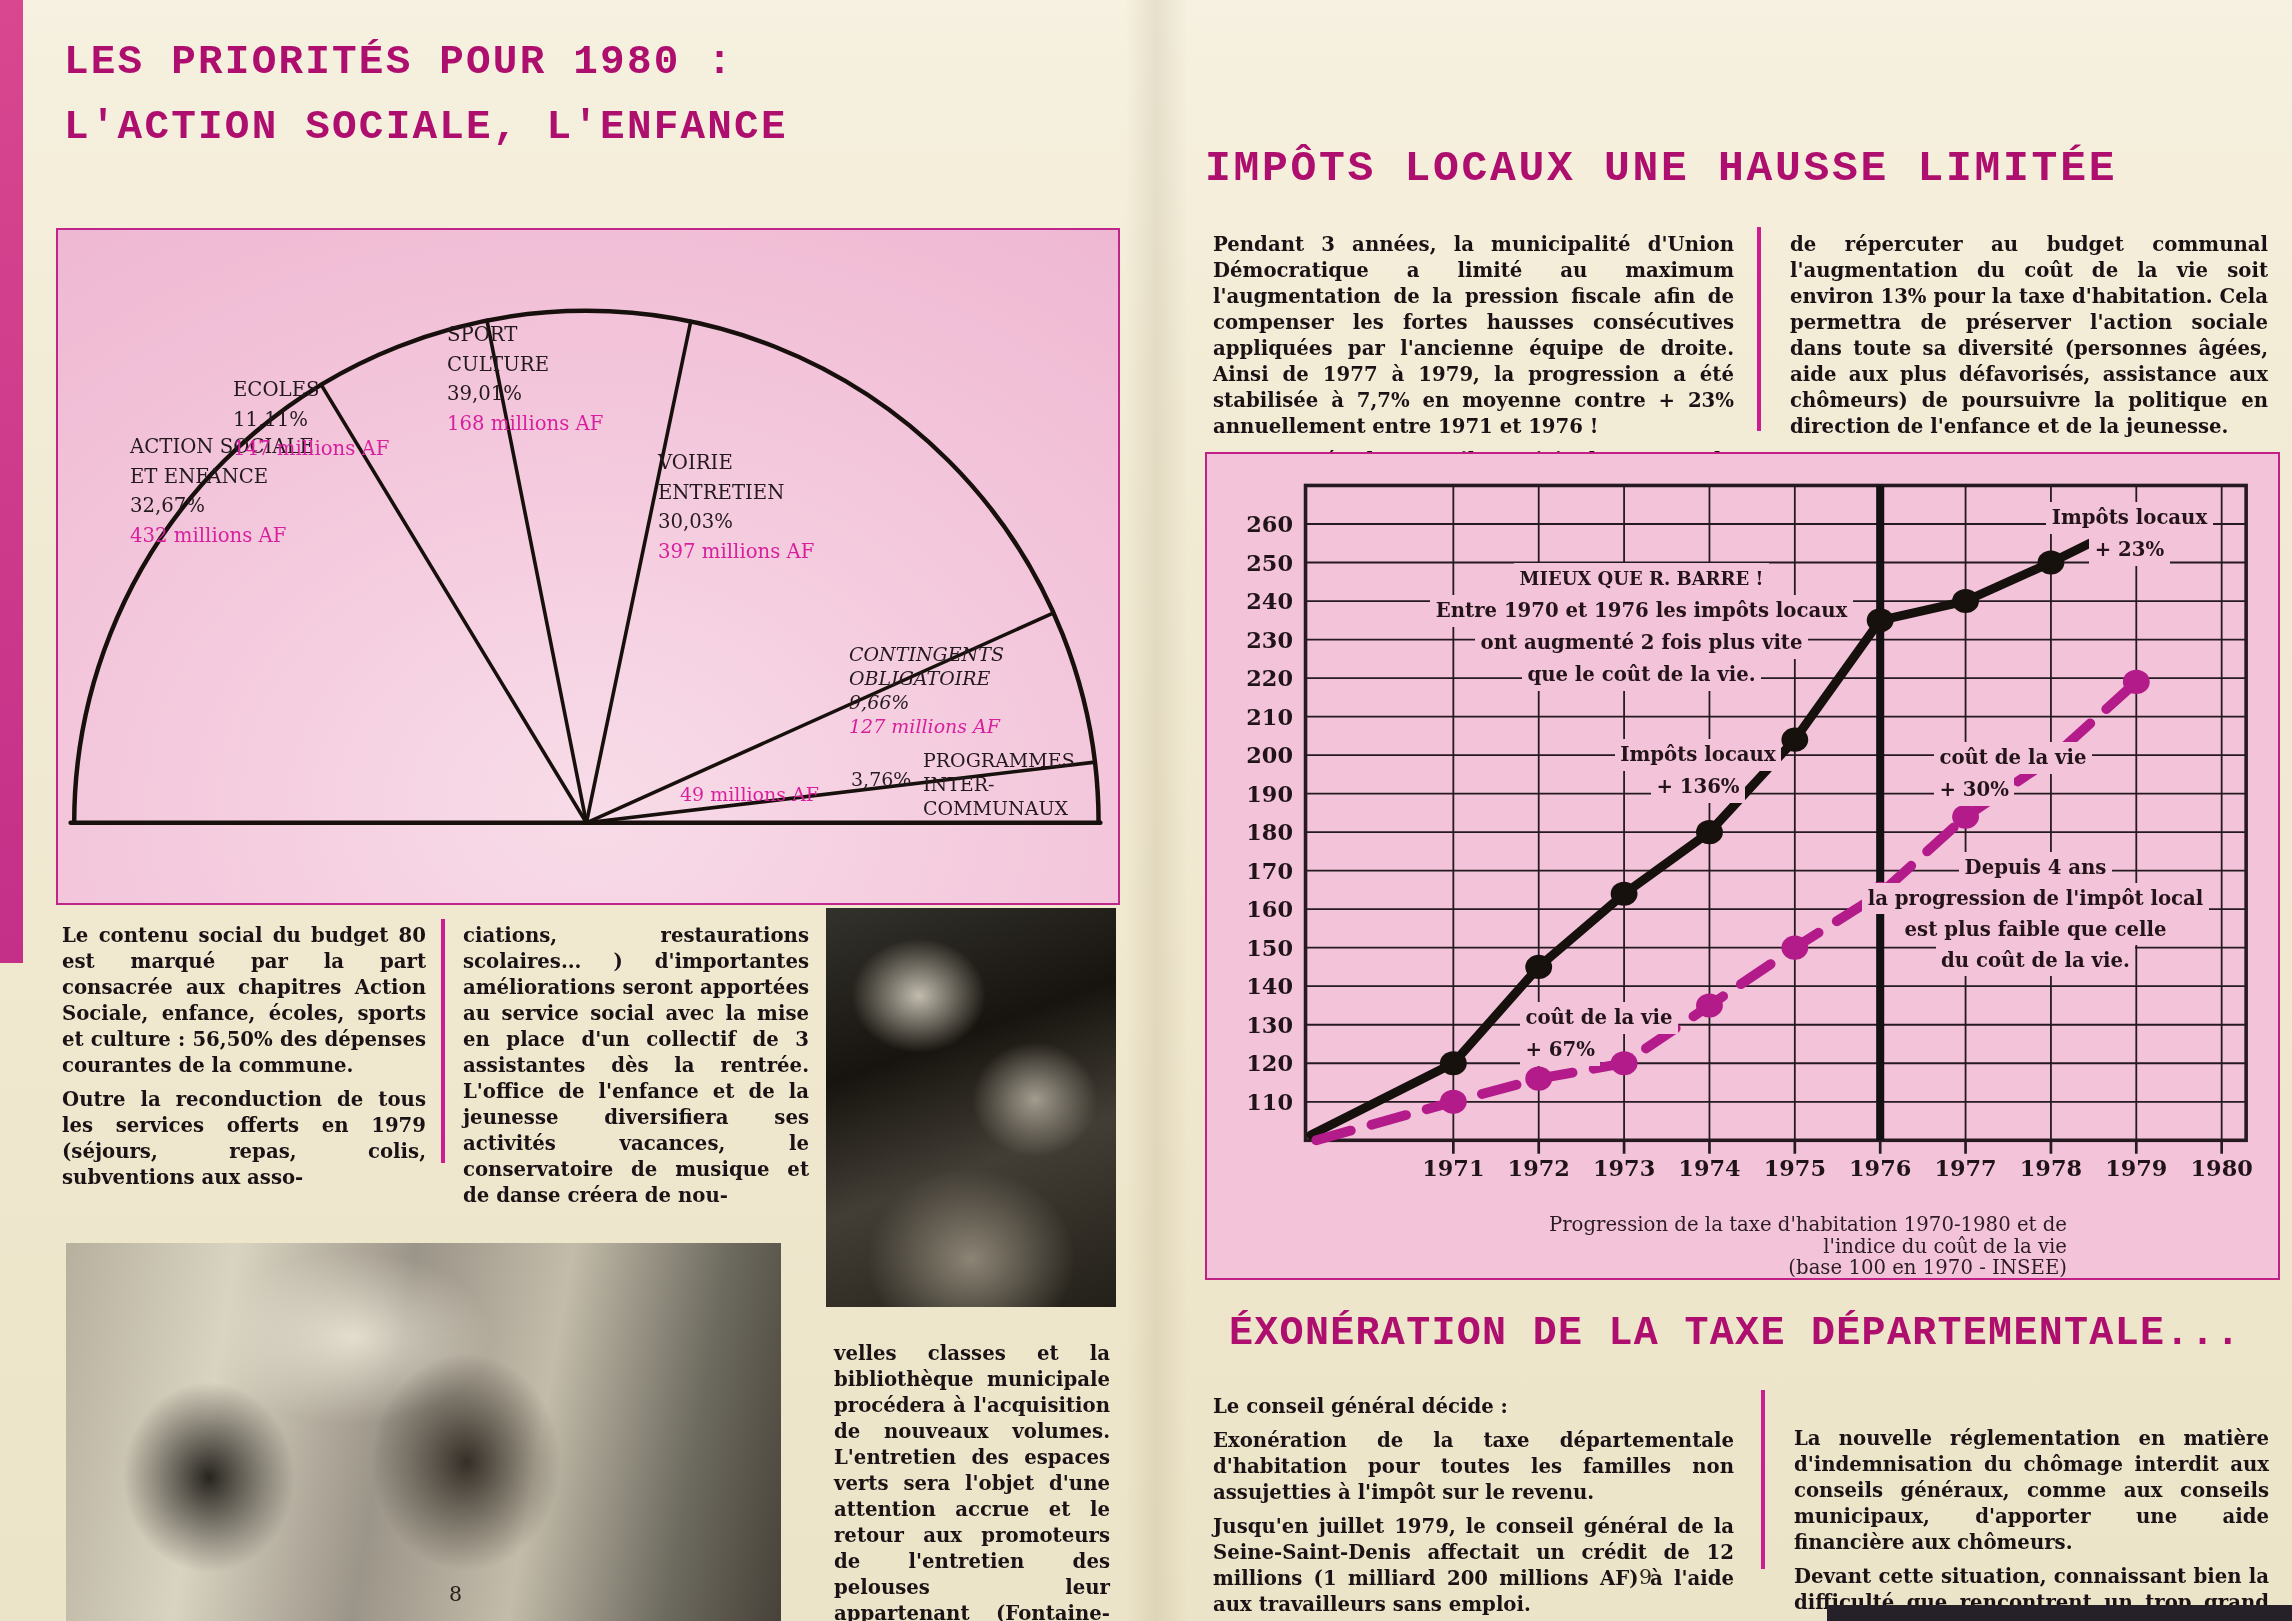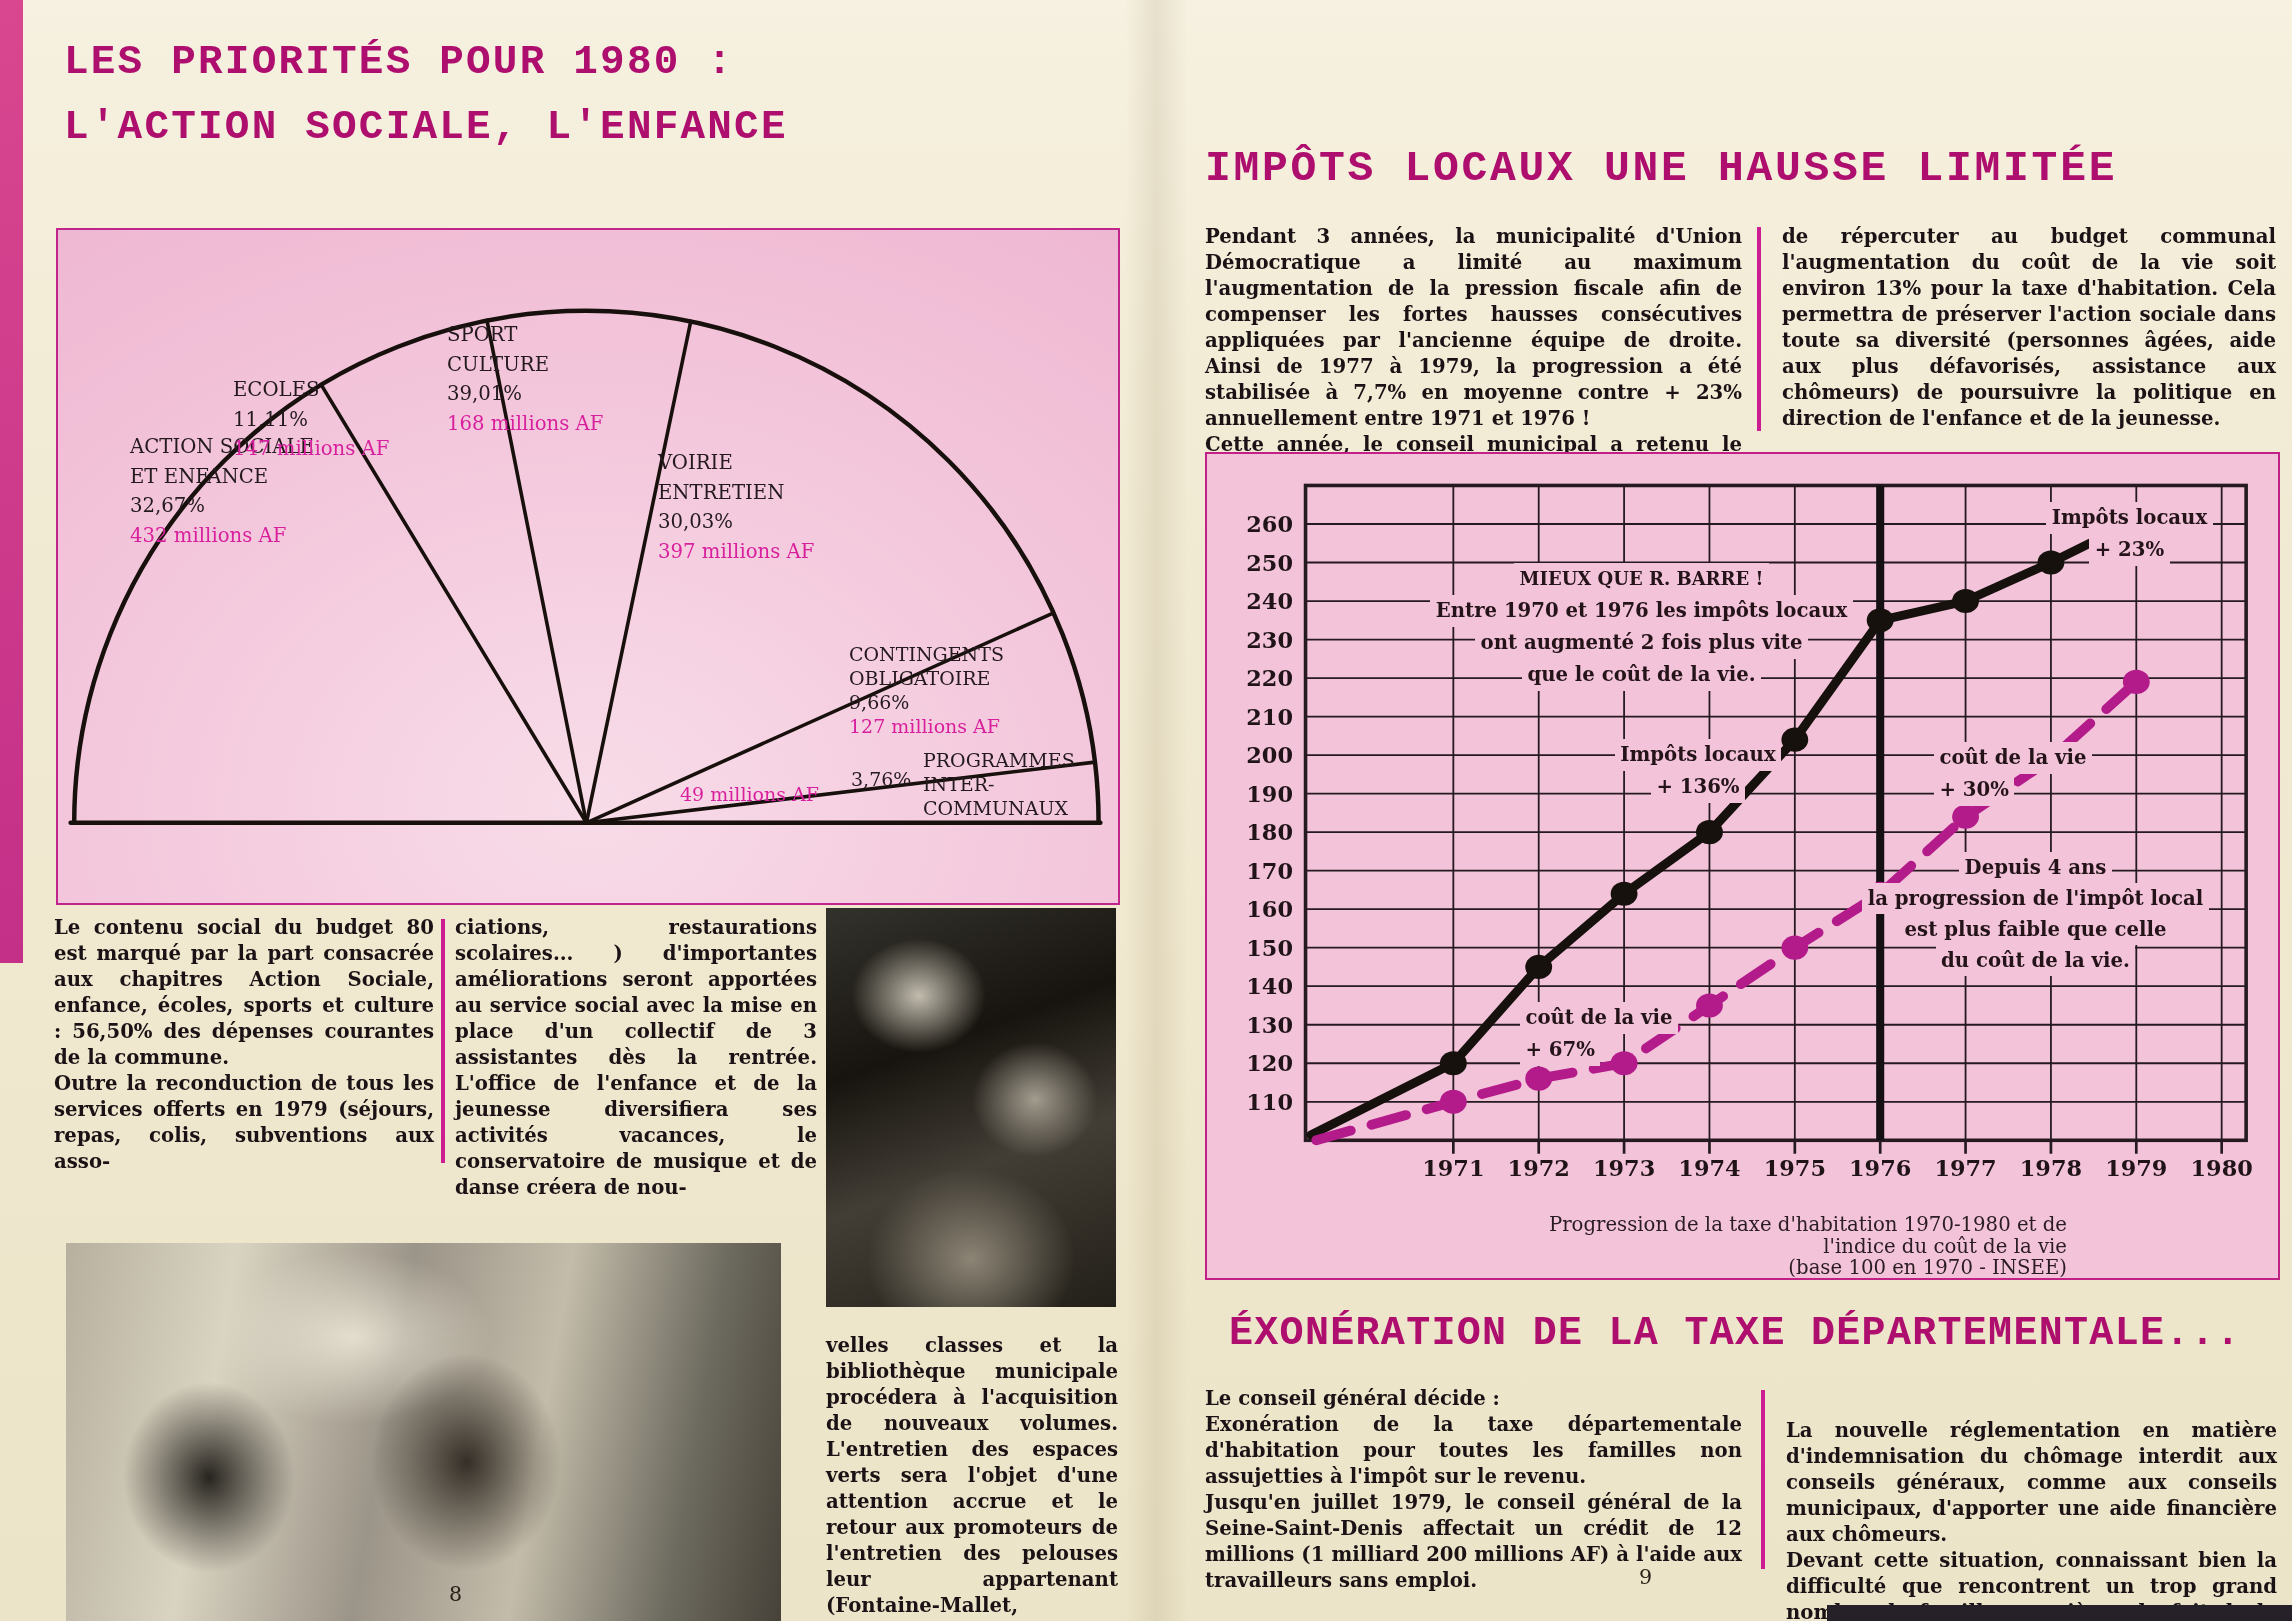--- a/index.html
+++ b/index.html
@@ -2,21 +2,21 @@
 <html style="font-size:14.3px"><head>
 <meta charset="utf-8">
 <style>
   html,body{margin:0;padding:0;}
   #spread{position:relative;width:2293px;height:1621px;overflow:hidden;
     background:linear-gradient(180deg,#f6f1e0 0%,#f2ebd5 25%,#efe7cd 70%,#ece4c8 100%);
     font-family:"DejaVu Serif","Liberation Serif",serif;color:#1c1317;}
   .abs{position:absolute;}
   .headline{font-family:Liberation Mono, monospace;font-weight:900;color:#ae0f6e;letter-spacing:2.2px;white-space:nowrap;}
   .body-col{font-weight:bold;font-size:19.7px;line-height:26px;text-align:justify;color:#1b1216;}
-  .body-col p{margin:0;}
+  .body-col p{margin:8px;}
   .vrule{background:#cc1d92;width:3.6px;}
   
   #pie-box{left:56px;top:228px;width:1060px;height:673px;border:2.7px solid #c0258c;
     background:radial-gradient(ellipse 90% 110% at 50% 85%, #f8dce8 0%, #f3c6db 55%, #eeb6d1 100%);}
   .pielab{position:absolute;font-size:19.7px;line-height:29.6px;color:#241a1e;}
   .pielab span{display:block;}
   .pielab .amt{color:#d81f9d;}
   .pielab.tight{line-height:24px;font-size:19px;}
   
   #chart-panel{left:1205px;top:452px;width:1071px;height:824px;border:2.7px solid #bf2187;background:#f3c3d9;}
@@ -84,21 +84,21 @@
       <span>CULTURE</span>
       <span>39,01%</span>
       <span class="amt">168 millions AF</span>
     </div>
     <div class="pielab" style="left:600px;top:218px;width:251px;">
       <span>VOIRIE</span>
       <span>ENTRETIEN</span>
       <span>30,03%</span>
       <span class="amt">397 millions AF</span>
     </div>
-    <div class="pielab tight" style="left:791px;top:412px;width:260px;">
+    <div class="pielab tight" style="left:791px;top:412px;width:260px;font-style:italic;">
       <span>CONTINGENTS</span>
       <span>OBLIGATOIRE</span>
       <span>9,66%</span>
       <span class="amt">127 millions AF</span>
     </div>
     <div class="pielab tight" style="left:865px;top:518px;width:179px;">
       <span>PROGRAMMES</span>
       <span>INTER-</span>
       <span>COMMUNAUX</span>
     </div>

